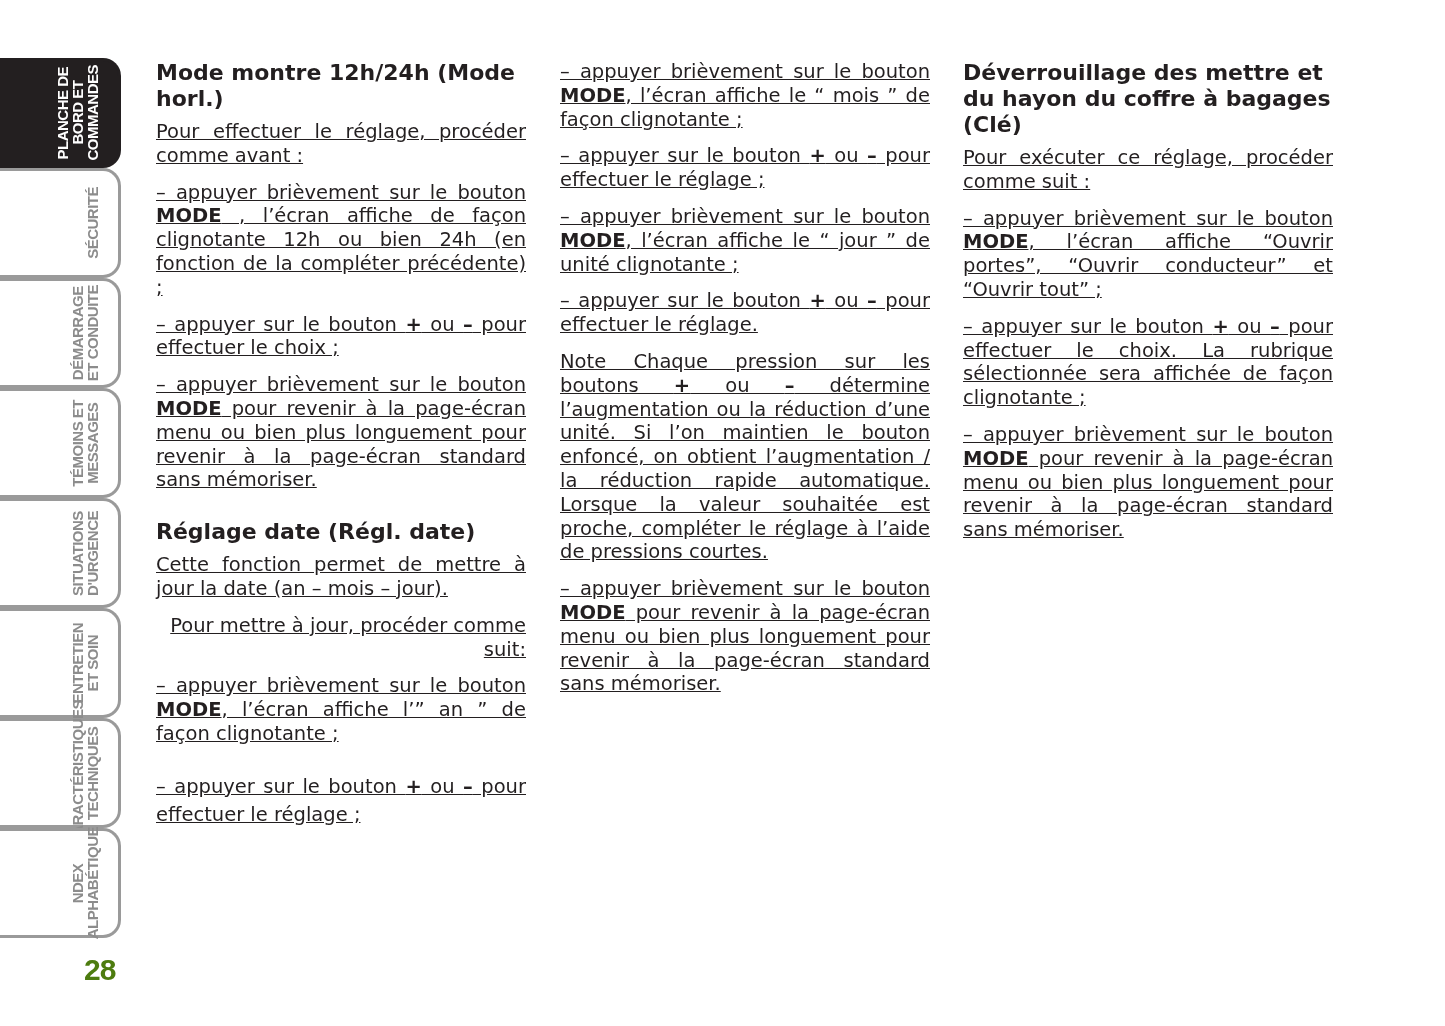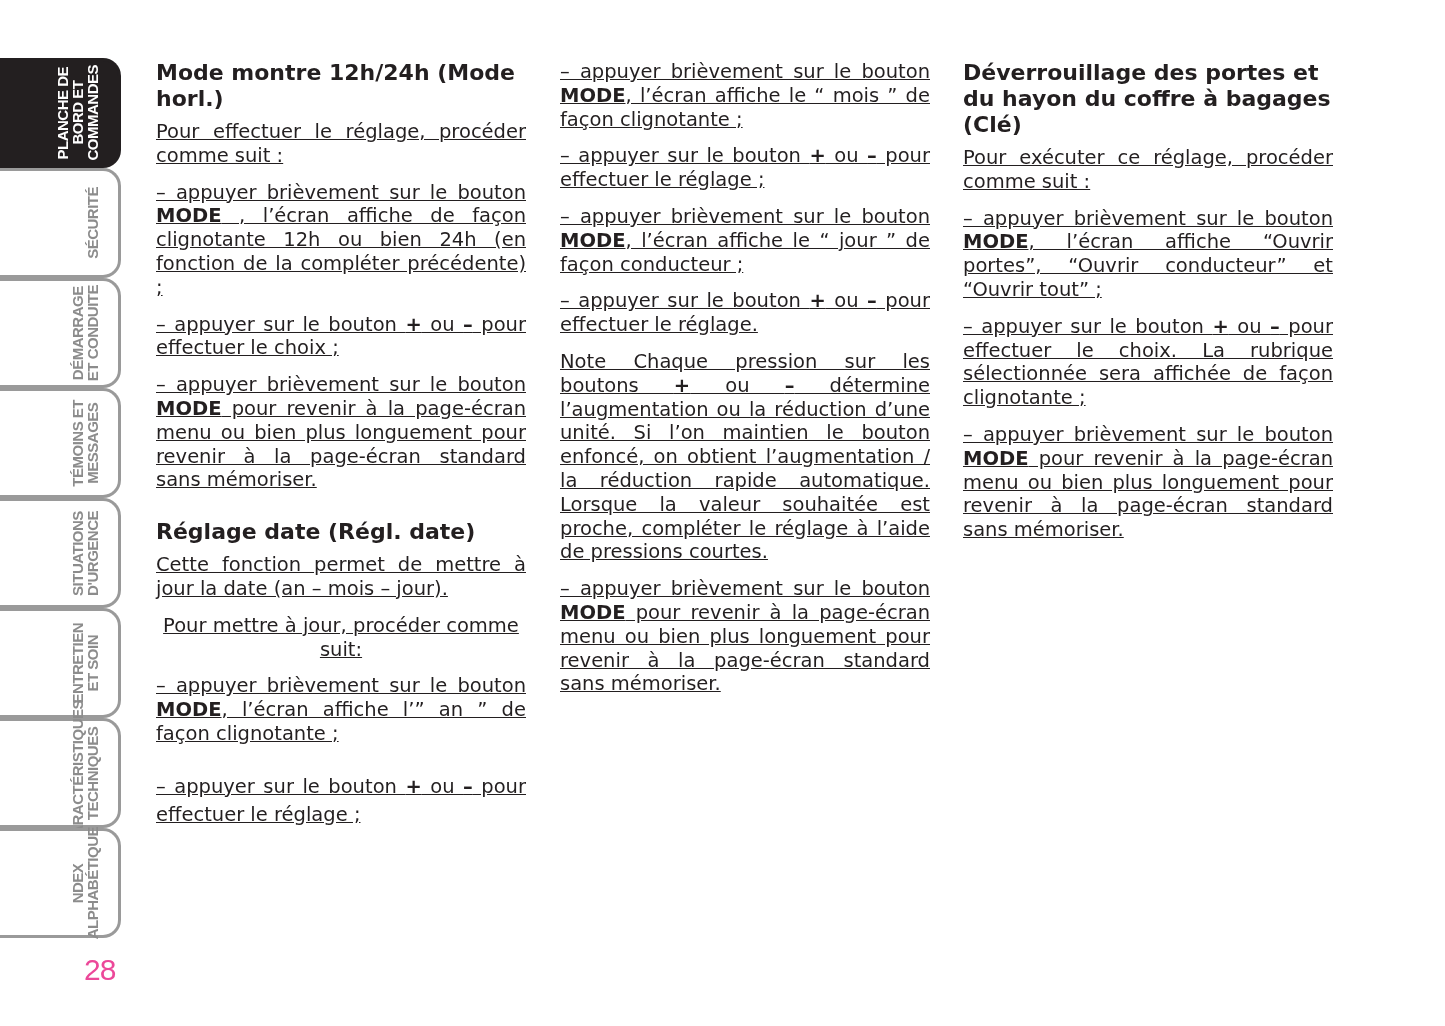--- a/index.html
+++ b/index.html
@@ -21,31 +21,31 @@
     writing-mode: vertical-rl; transform: rotate(180deg);
     font-family: "Liberation Sans", sans-serif; font-weight: bold;
     font-size: 15px; line-height: 15px; letter-spacing: -0.5px;
     color: #8c8c8c; text-align: center; text-transform: uppercase;
     margin-right: 18px; white-space: pre-line;
     transform-origin: center;
   }
   .tab.active .tab-label { color: #ffffff; }
   .page-number {
     position: absolute; left: 84px; top: 953px;
-    font-family: "Liberation Sans", sans-serif; font-weight: normal;
-    font-size: 30px; color: #ec4899; letter-spacing: -1px;
+    font-family: "Liberation Sans", sans-serif; font-weight: bold;
+    font-size: 30px; color: #4d7c0f; letter-spacing: -1px;
   }
 
   .col { position: absolute; top: 60px; width: 370px; font-size: 19.5px; line-height: 23.8px; }
   .col1 { left: 156px; }
   .col2 { left: 560px; }
   .col3 { left: 963px; }
   .col h2 { font-size: 22px; font-weight: bold; line-height: 26px; margin-bottom: 8px; }
   .col p { margin-bottom: 13px; text-align: justify; hyphens: manual; text-decoration: underline; }
-  .col p.nojust { text-align: center; }
+  .col p.nojust { text-align: right; }
   .col .mode { font-weight: bold; }
   .col .sym { font-weight: bold; }
   .gap { height: 14px; }
 </style>
 </head>
 <body>
 
 <nav class="sidebar">
   <div class="tab active">
       <span class="tab-label">PLANCHE DE
@@ -78,41 +78,41 @@
   <div class="tab">
       <span class="tab-label">NDEX
 ALPHABÉTIQUE</span>
     </div>
 </nav>
 
 <div class="page-number">28</div>
 
 <section class="col col1">
   <h2>Mode montre 12h/24h (Mode horl.)</h2>
-  <p>Pour effectuer le réglage, procéder comme suit :</p>
+  <p>Pour effectuer le réglage, procéder comme avant :</p>
   <p><span>– appuyer brièvement sur le bouton </span><span class="mode">MODE</span><span> , l’écran affiche de façon clignotante 12h ou bien 24h (en fonction de la compléter précédente) ;</span></p>
   <p><span>– appuyer sur le bouton </span><span class="sym">+</span><span> ou </span><span class="sym">–</span><span> pour effectuer le choix ;</span></p>
   <p><span>– appuyer brièvement sur le bouton </span><span class="mode">MODE</span><span>  pour revenir à la page-écran menu ou bien plus longuement pour revenir à la page-écran standard sans mémoriser.</span></p>
   <div class="gap"></div>
   <h2>Réglage date (Régl. date)</h2>
   <p>Cette fonction permet de mettre à jour la date (an – mois – jour).</p>
   <p class="nojust">Pour mettre à jour, procéder comme suit:</p>
   <p><span>– appuyer brièvement sur le bouton </span><span class="mode">MODE</span><span>, l’écran affiche l’” an ” de façon clignotante ;</span></p>
   <div class="gap"></div>
   <p style="line-height:28px"><span>– appuyer sur le bouton </span><span class="sym">+</span><span> ou </span><span class="sym">–</span><span> pour effectuer le réglage ;</span></p>
 </section>
 
 <section class="col col2">
   <p><span>– appuyer brièvement sur le bouton </span><span class="mode">MODE</span><span>, l’écran affiche le “ mois ” de façon clignotante ;</span></p>
   <p><span>– appuyer sur le bouton </span><span class="sym">+</span><span> ou </span><span class="sym">–</span><span> pour effectuer le réglage ;</span></p>
-  <p><span>– appuyer brièvement sur le bouton </span><span class="mode">MODE</span><span>, l’écran affiche le “ jour ” de façon conducteur ;</span></p>
+  <p><span>– appuyer brièvement sur le bouton </span><span class="mode">MODE</span><span>, l’écran affiche le “ jour ” de unité clignotante ;</span></p>
   <p><span>– appuyer sur le bouton </span><span class="sym">+</span><span> ou </span><span class="sym">–</span><span> pour effectuer le réglage.</span></p>
   <p><span>Note Chaque pression sur les boutons </span><span class="sym">+</span><span> ou </span><span class="sym">–</span><span> détermine l’augmentation ou la réduction d’une unité. Si l’on maintien le bouton enfoncé, on obtient l’augmentation / la réduction rapide automatique. Lorsque la valeur souhaitée est proche, compléter le réglage à l’aide de pressions courtes.</span></p>
   <p><span>– appuyer brièvement sur le bouton </span><span class="mode">MODE</span><span>  pour revenir à la page-écran menu ou bien plus longuement pour revenir à la page-écran standard sans mémoriser.</span></p>
 </section>
 
 <section class="col col3">
-  <h2>Déverrouillage des portes et du hayon du coffre à bagages (Clé)</h2>
+  <h2>Déverrouillage des mettre et du hayon du coffre à bagages (Clé)</h2>
   <p>Pour exécuter ce réglage, procéder comme suit :</p>
   <p><span>– appuyer brièvement sur le bouton </span><span class="mode">MODE</span><span>, l’écran affiche “Ouvrir portes”, “Ouvrir conducteur” et “Ouvrir tout” ;</span></p>
   <p><span>– appuyer sur le bouton </span><span class="sym">+</span><span> ou </span><span class="sym">–</span><span> pour effectuer le choix. La rubrique sélectionnée sera affichée de façon clignotante ;</span></p>
   <p><span>– appuyer brièvement sur le bouton </span><span class="mode">MODE</span><span>  pour revenir à la page-écran menu ou bien plus longuement pour revenir à la page-écran standard sans mémoriser.</span></p>
 </section>
 
 </body></html>

